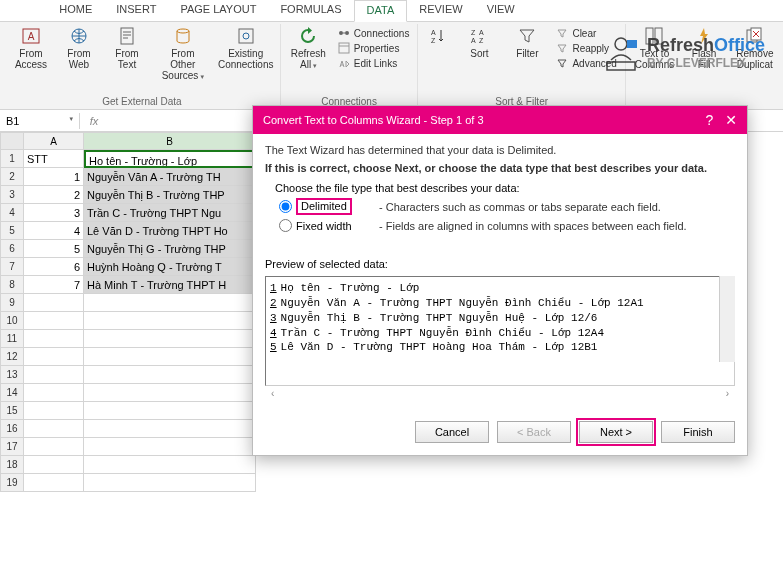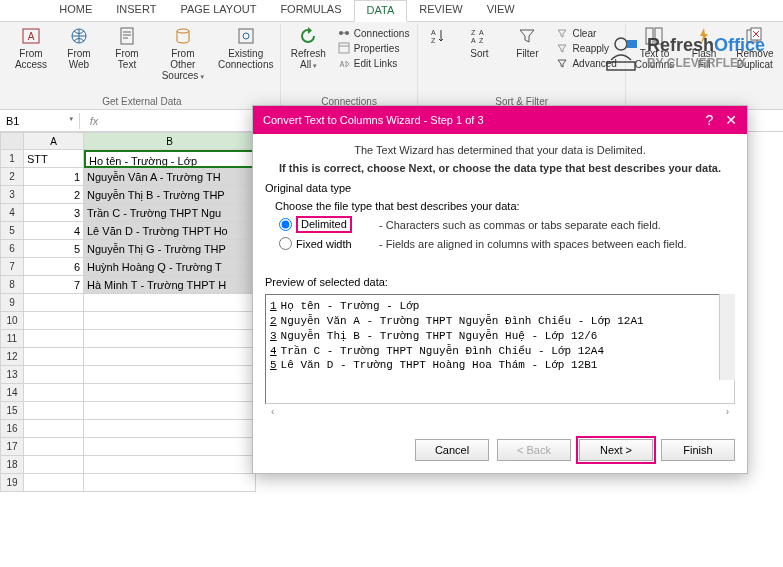--- a/index.html
+++ b/index.html
@@ -51,21 +51,21 @@
 .cell { height: 18px; border: 1px solid #d4d4d4; border-left: none; border-top: none; padding: 0 3px; font-size: 11px; line-height: 18px; overflow: hidden; white-space: nowrap; }
 .cell.sel { background: #d8d8d8; }
 .cell.r { text-align: right; }
 
 
 .dialog { position: absolute; left: 252px; top: 105px; width: 496px; background: #fff; border: 1px solid #bbb; box-shadow: 0 4px 16px rgba(0,0,0,0.3); font-size: 11px; }
 .dtitle { background: #e6007e; color: #fff; padding: 6px 10px; display: flex; align-items: center; justify-content: space-between; }
 .dtitle .ctrls { display: flex; gap: 12px; }
 .dtitle .ctrls span { cursor: pointer; font-size: 14px; }
 .dbody { padding: 10px 12px; }
-.dbody p { margin-bottom: 6px; color: #333; text-align: center; }
+.dbody p { margin-bottom: 6px; color: #333; }
 .dbody .b { font-weight: 600; }
 .fieldset { margin-top: 8px; }
 .fieldset .leg { margin-bottom: 6px; }
 .radios { padding-left: 14px; }
 .radio-row { display: flex; align-items: center; gap: 10px; margin-bottom: 4px; }
 .radio-row label { display: flex; align-items: center; gap: 4px; cursor: pointer; min-width: 90px; }
 .radio-row .desc { color: #333; }
 .hl { border: 2px solid #e6007e; padding: 0 3px 1px; display: inline-block; }
 .preview-lbl { margin-top: 26px; margin-bottom: 6px; }
 .preview { border: 1px inset #ccc; background: #fff; font-family: "Courier New", monospace; font-size: 11px; padding: 4px; height: 110px; overflow: hidden; position: relative; }
@@ -417,21 +417,20 @@
     <span>Convert Text to Columns Wizard - Step 1 of 3</span>
     <span class="ctrls">
       <span>?</span>
       <span>✕</span>
     </span>
   </div>
   <div class="dbody">
     <p>The Text Wizard has determined that your data is Delimited.</p>
     <p class="b">If this is correct, choose Next, or choose the data type that best describes your data.</p>
     <div class="fieldset">
-      <div class="leg">Original data type</div>
       <div style="padding-left:10px; margin-bottom:4px">Choose the file type that best describes your data:</div>
       <div class="radios">
         <div class="radio-row">
           <label>
               <input type="radio" checked="" style="">
               <span class="hl">Delimited</span>
             </label>
           <span class="desc">- Characters such as commas or tabs separate each field.</span>
         </div>
         <div class="radio-row">

